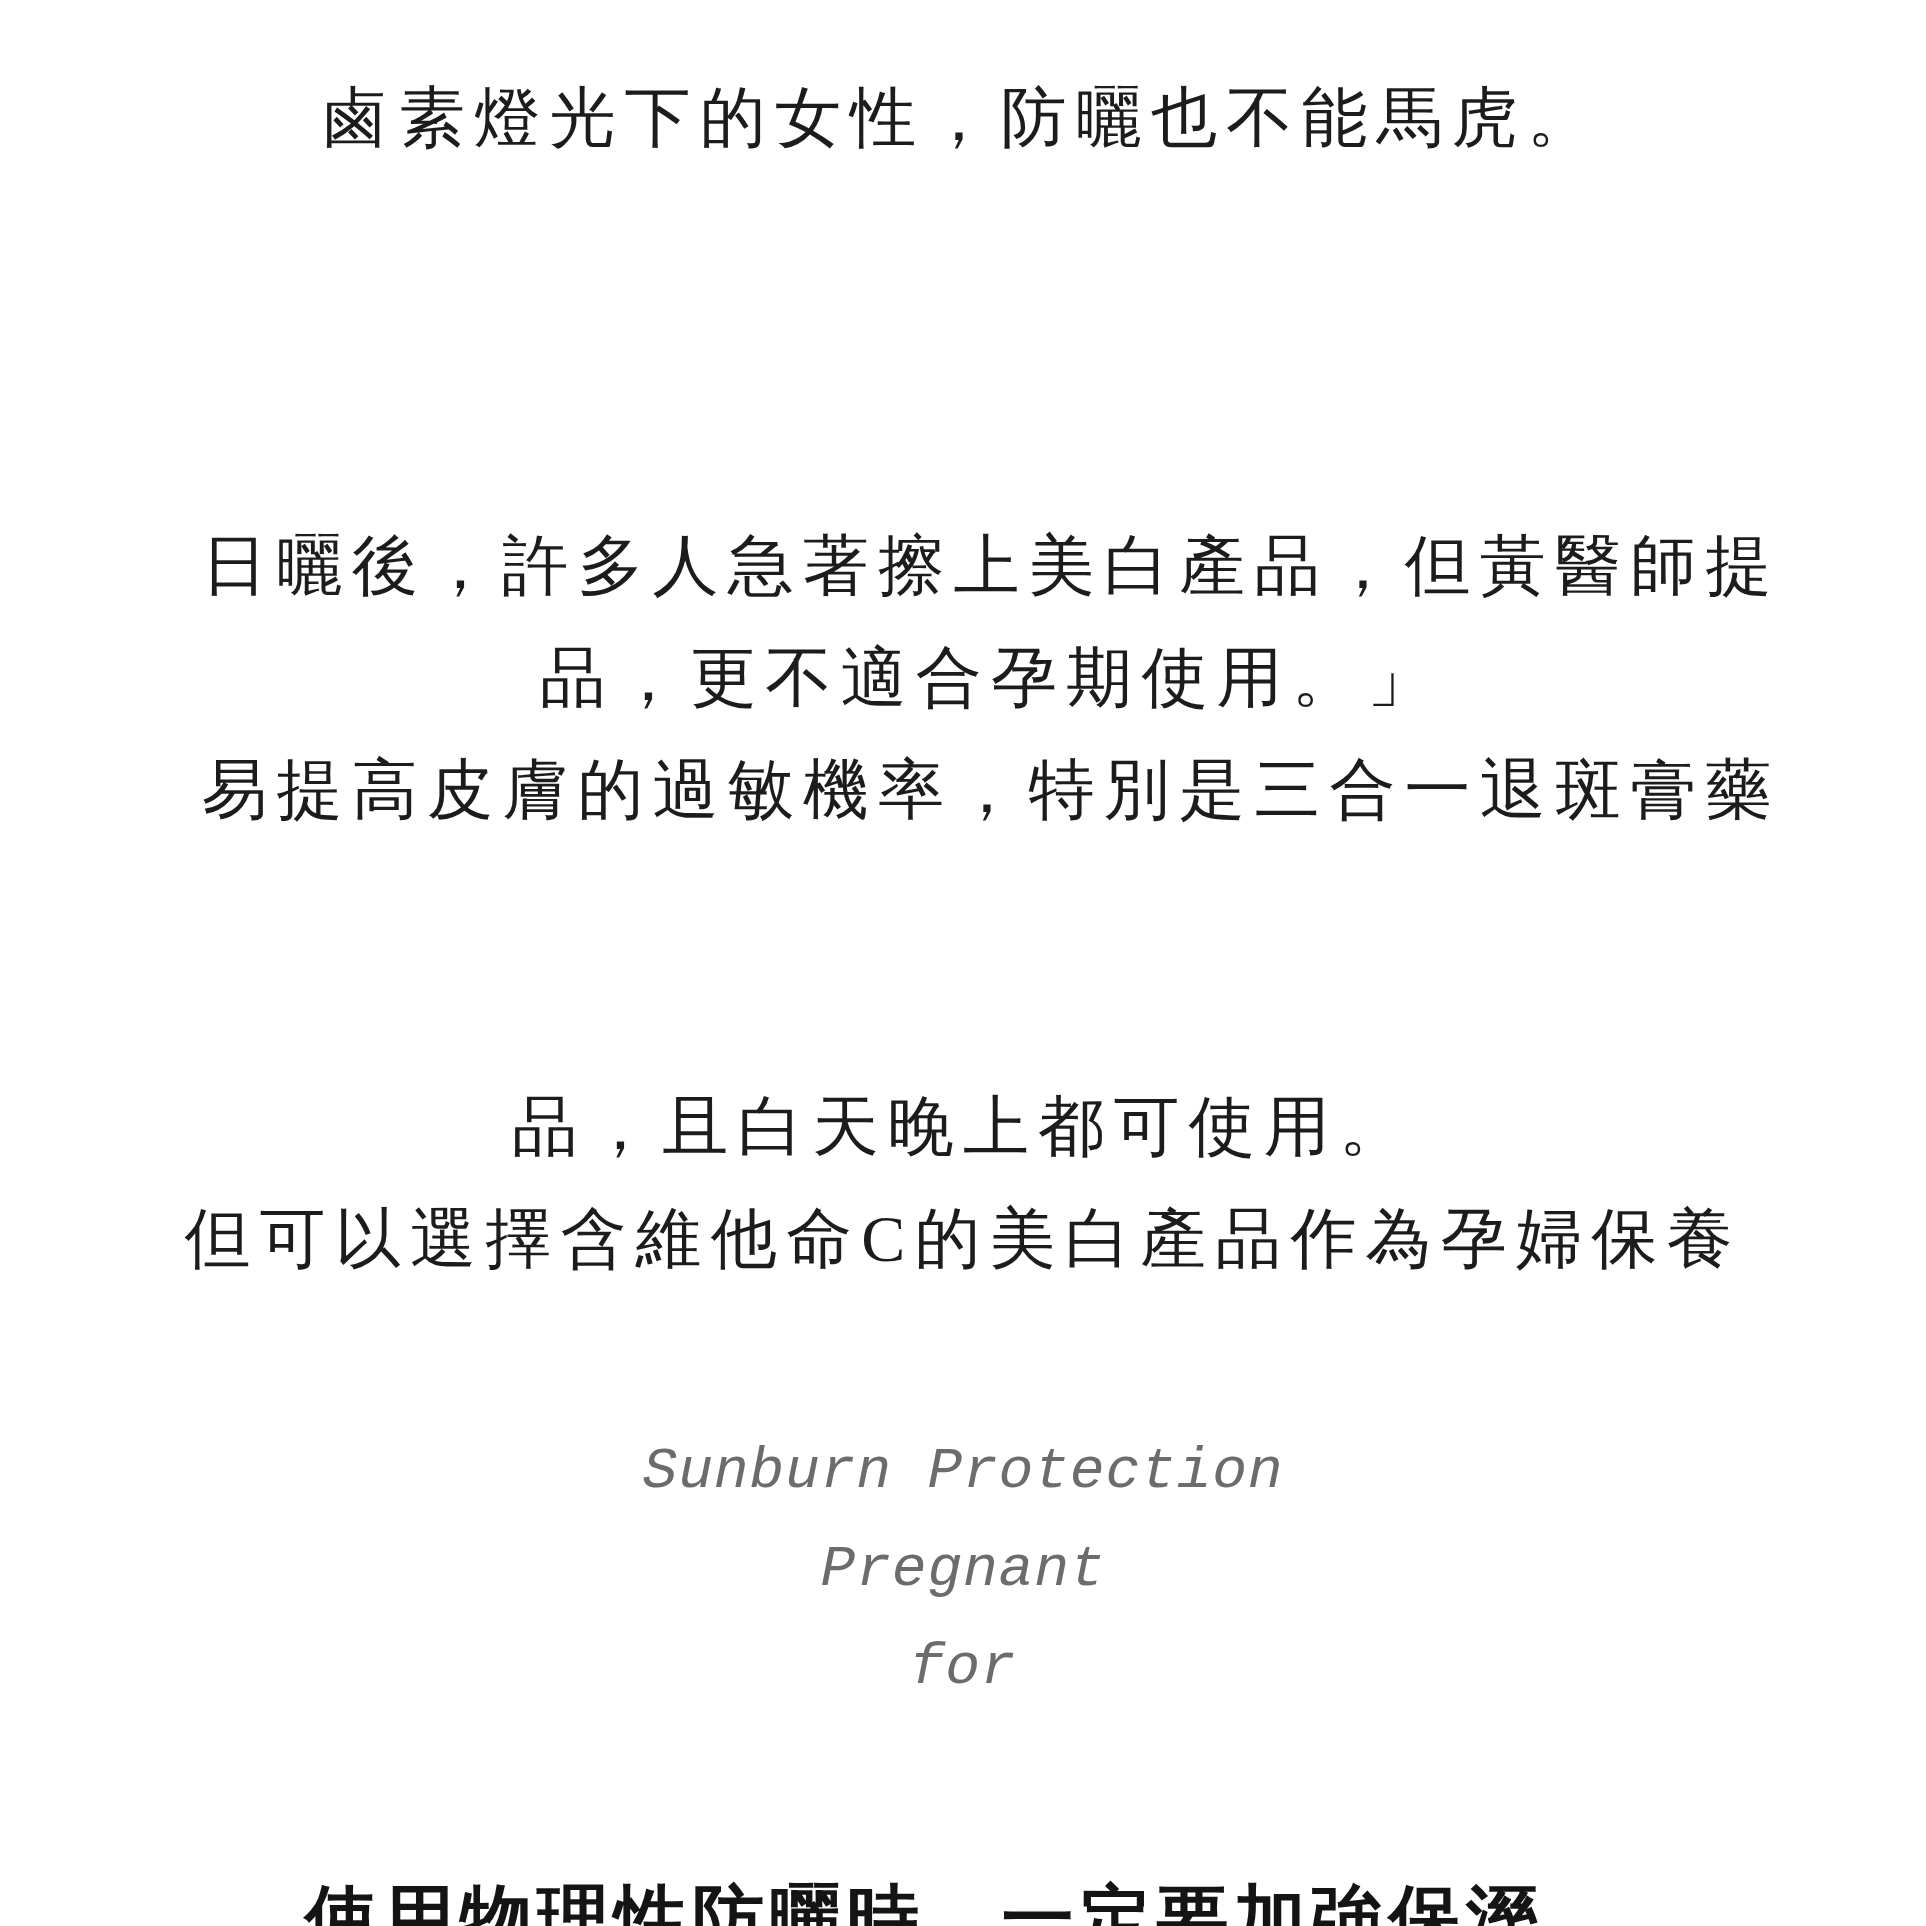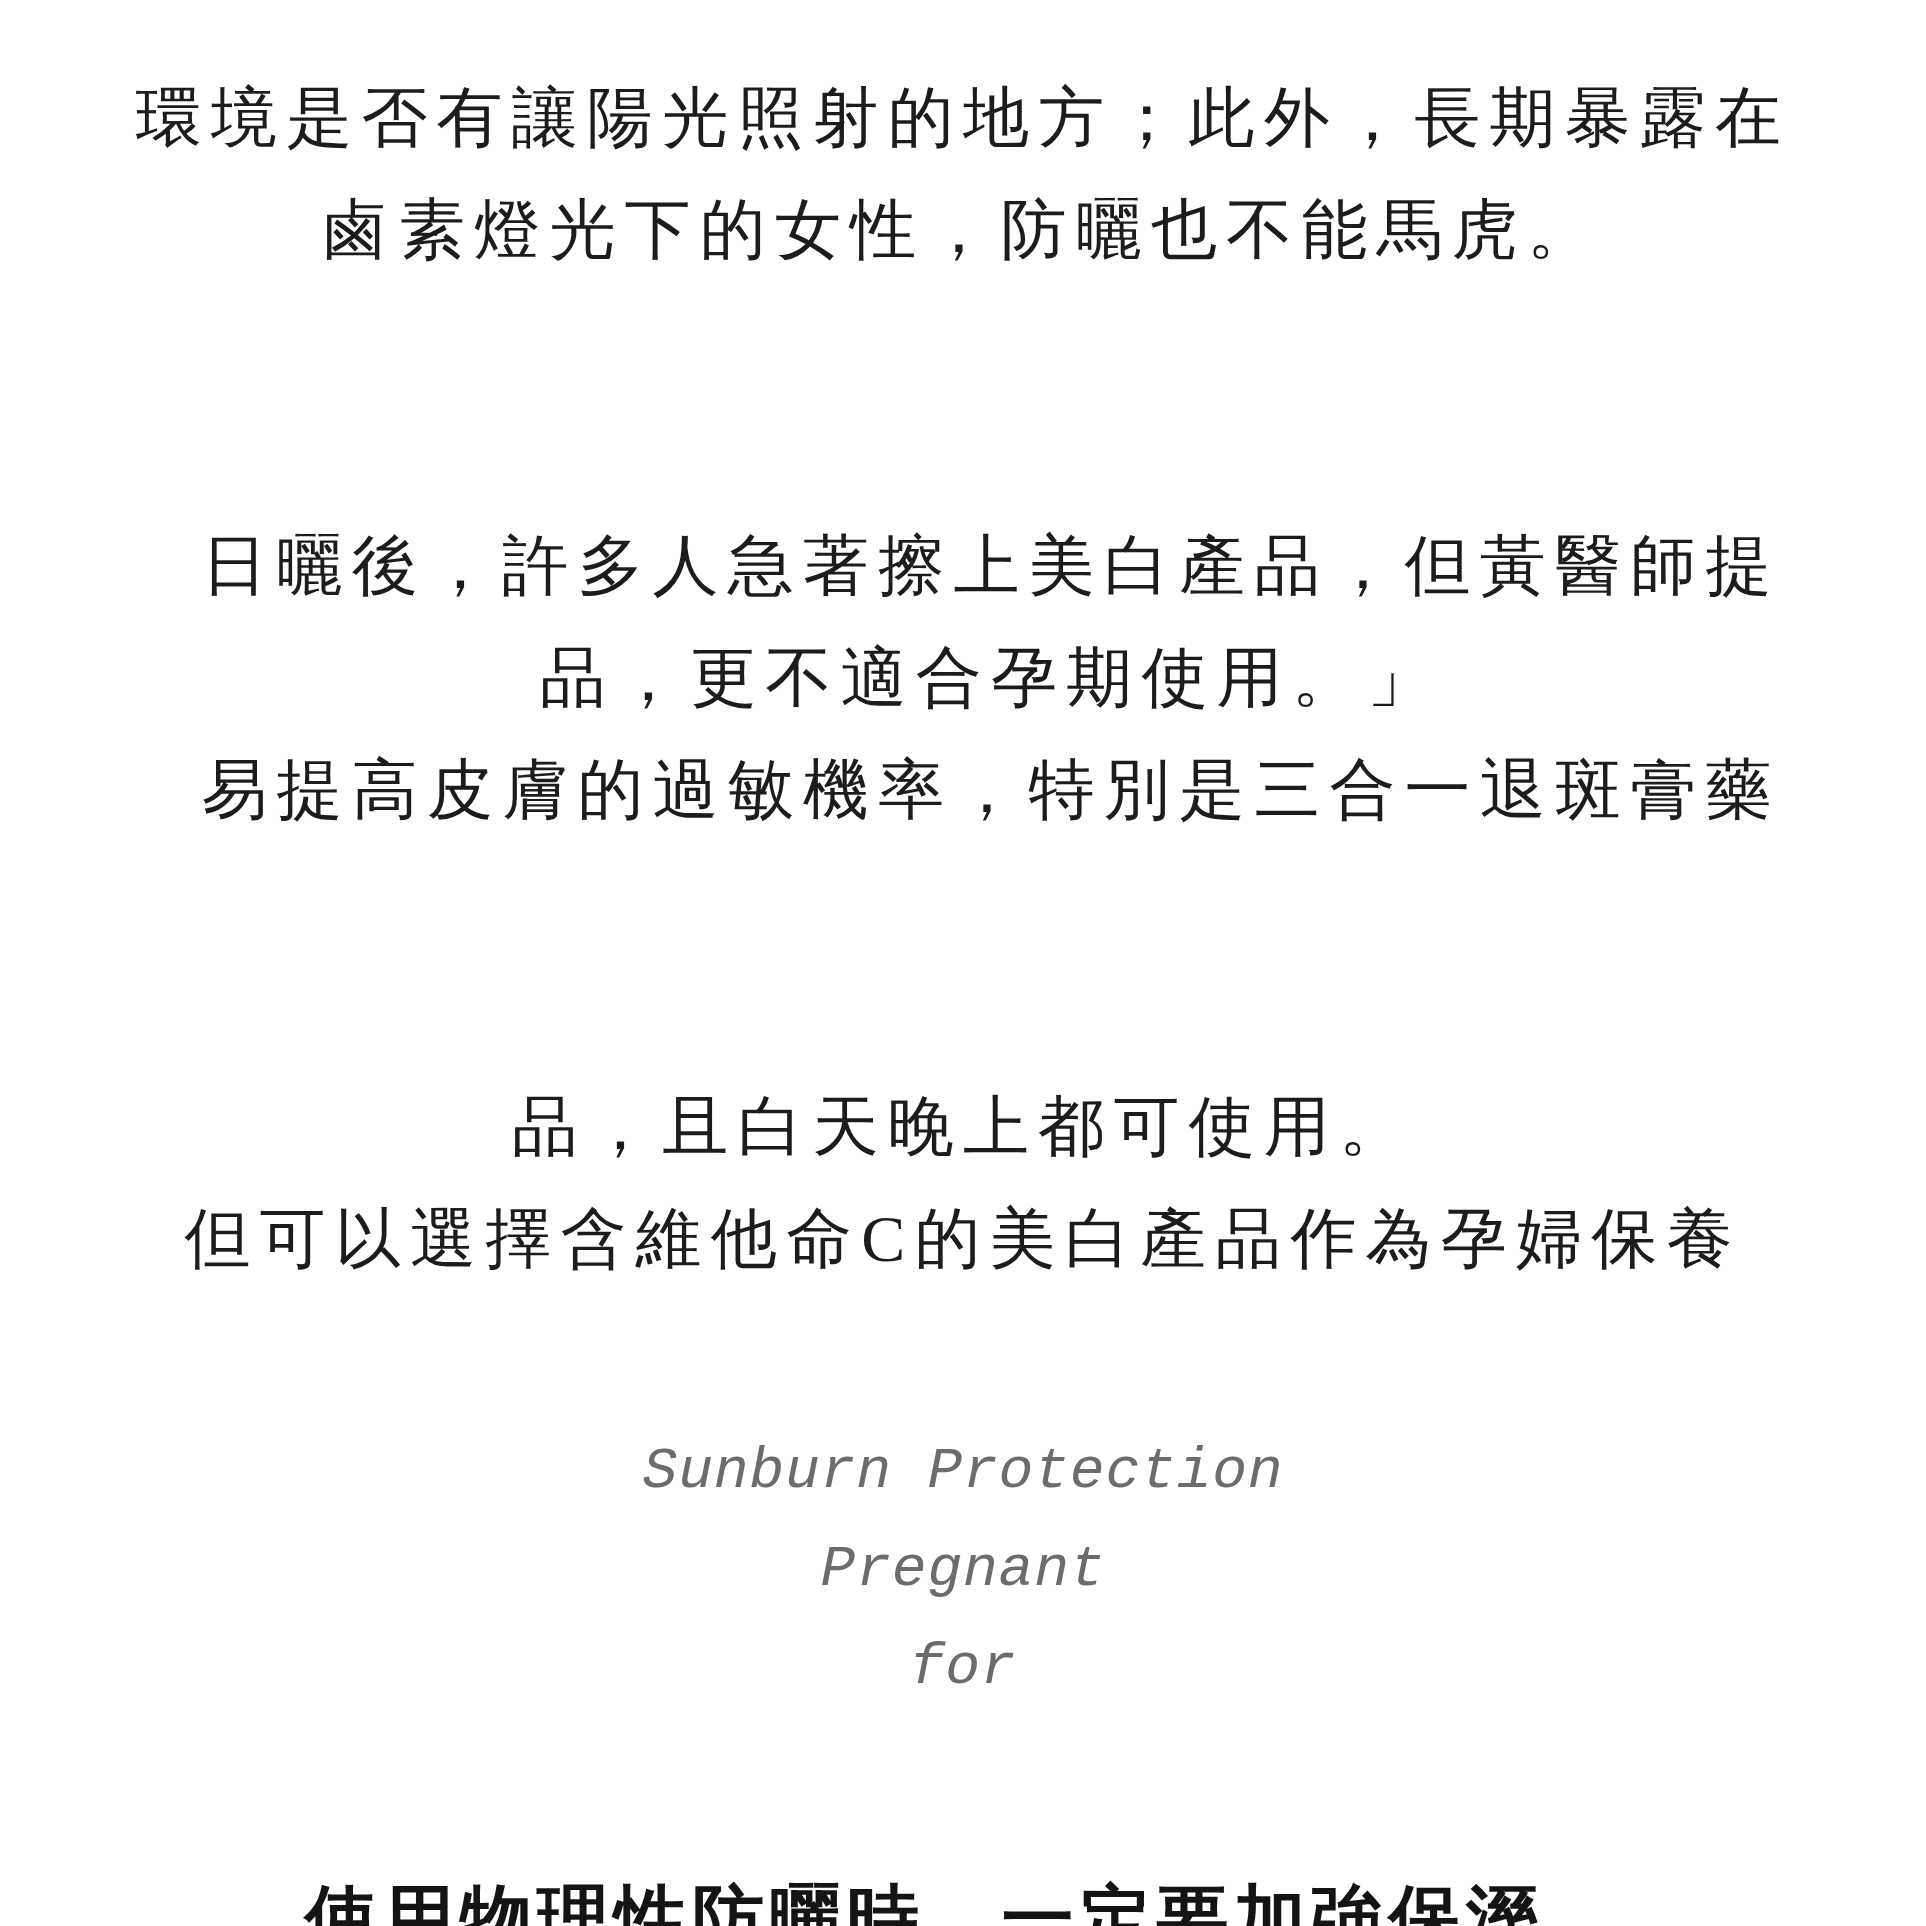--- a/index.html
+++ b/index.html
@@ -61,21 +61,20 @@
     font-weight: 700;
     white-space: nowrap;
   }
 </style>
 </head>
 <body>
 
 <div class="canvas">
 
   <div class="body-para para-1">
-    <div class="line">環境是否有讓陽光照射的地方；此外，長期暴露在</div>
     <div class="line">鹵素燈光下的女性，防曬也不能馬虎。</div>
   </div>
 
   <div class="body-para para-2">
     <div class="line">日曬後，許多人急著擦上美白產品，但黃醫師提</div>
     <div class="line">品，更不適合孕期使用。」</div>
     <div class="line">易提高皮膚的過敏機率，特別是三合一退斑膏藥</div>
   </div>
 
   <div class="body-para para-3">

